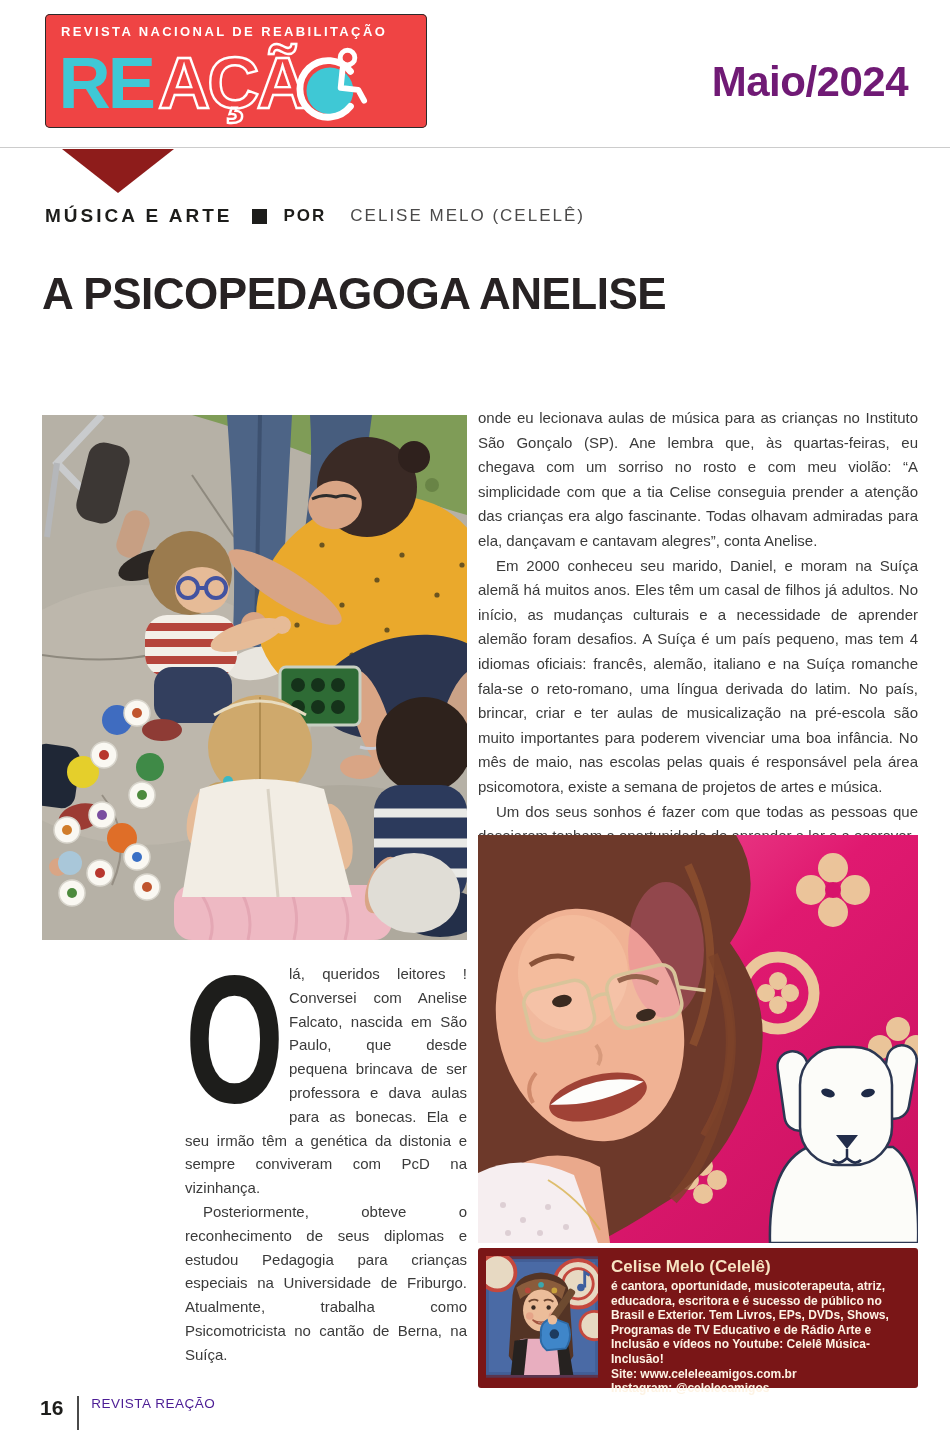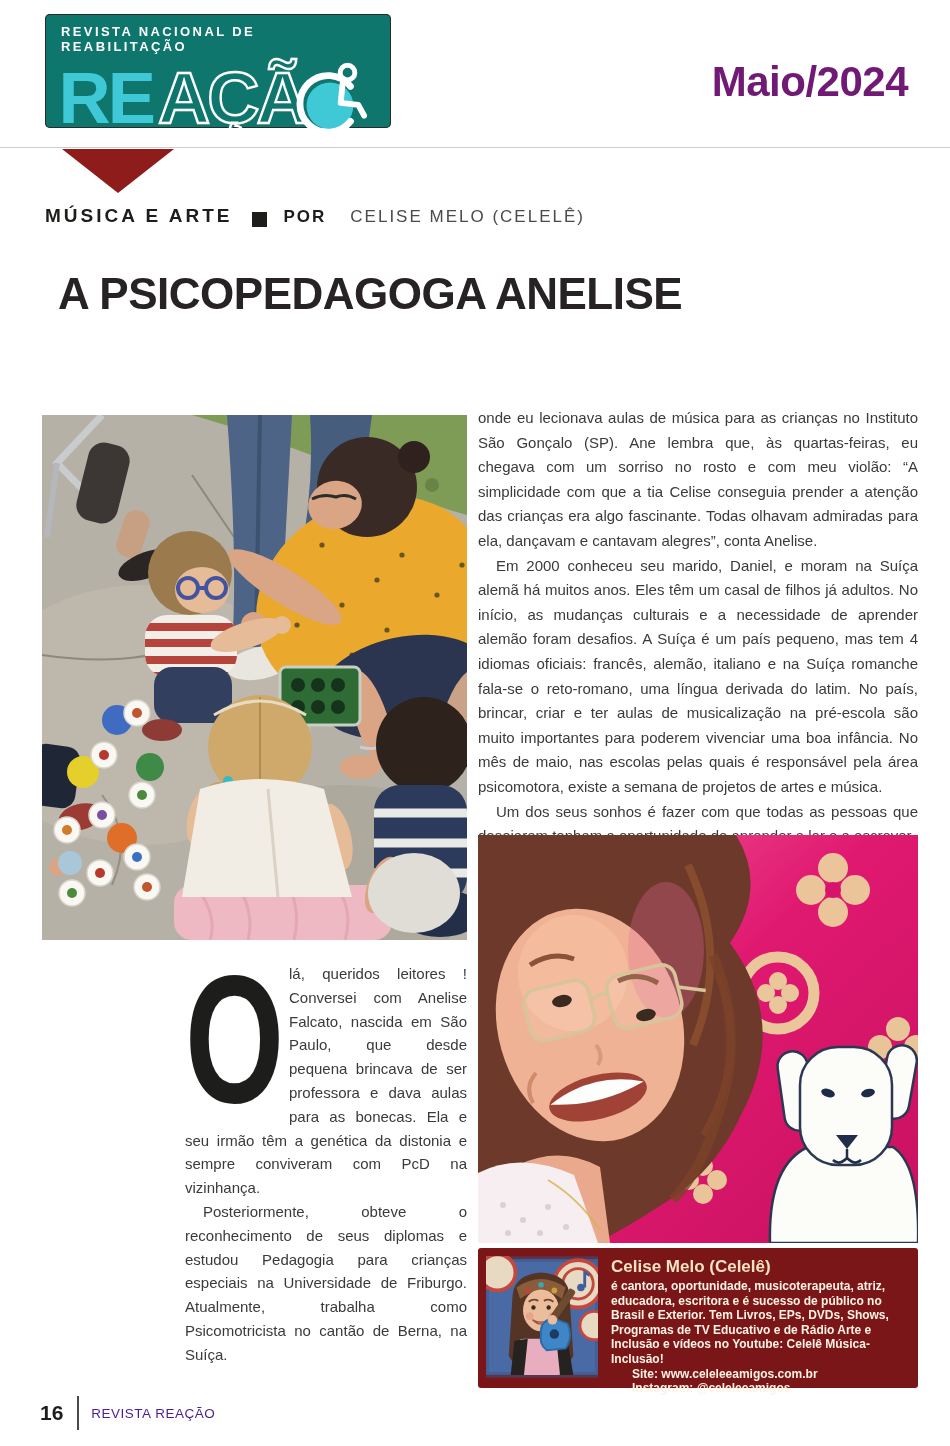--- a/index.html
+++ b/index.html
@@ -1,41 +1,41 @@
 <!DOCTYPE html>
 <html><head>
 <meta charset="utf-8">
 <style>
   * { margin:0; padding:0; box-sizing:border-box; }
   html,body { background:#ffffff; }
   body { font-family:"Liberation Sans", sans-serif; }
   #page { position:relative; width:950px; height:1446px; background:#fff; overflow:hidden; margin:0 auto; }
 
   
-  .masthead-box { position:absolute; left:45px; top:14px; width:346px; height:114px;
-    background:#0f766e; border-radius:5px; padding:10px 16px 0 16px; box-shadow:0 0 0 1px #2a2a2a inset; }
+  .masthead-box { position:absolute; left:45px; top:14px; width:382px; height:114px;
+    background:#ef4444; border-radius:5px; padding:10px 16px 0 16px; box-shadow:0 0 0 1px #2a2a2a inset; }
   .masthead-tagline { color:#ffffff; font-size:13px; font-weight:bold; letter-spacing:2.4px; }
   .logo-svg { display:block; margin:3px 0 0 -4px; }
   .issue-date { position:absolute; right:42px; top:58px; font-size:42px; font-weight:bold;
     color:#701a75; letter-spacing:-0.5px; }
 
   .top-rule { position:absolute; left:0; top:147px; width:950px; height:1px; background:#cccccc; }
   .red-triangle { position:absolute; left:62px; top:149px; width:0; height:0;
     border-left:56px solid transparent; border-right:56px solid transparent; border-top:44px solid #8e1c1b; }
 
   
-  .section-row { position:absolute; left:45px; top:205px; display:flex; align-items:flex-end; }
+  .section-row { position:absolute; left:45px; top:205px; display:flex; align-items:center; }
   .section-name { font-size:19px; font-weight:bold; letter-spacing:3px; color:#1d1d1b; }
   .section-bullet { width:15px; height:15px; background:#1d1d1b; margin:0 16px 0 20px; }
   .byline-prefix { font-size:17px; font-weight:bold; letter-spacing:2px; color:#1d1d1b; margin-right:24px; }
   .byline-author { font-size:17px; letter-spacing:2px; color:#4b4a4a; }
 
   
   .headline { position:absolute; left:42px; top:262px; width:890px; font-size:44px;
-    font-weight:bold; line-height:64px; color:#272223; letter-spacing:-0.5px;margin-left:16px; }
+    font-weight:bold; line-height:64px; color:#272223; letter-spacing:-0.5px; }
 
   
   .photo-children { position:absolute; left:42px; top:415px; width:425px; height:525px; }
   .right-col { position:absolute; left:478px; top:406px; width:440px; }
   .left-col { position:absolute; left:185px; top:962px; width:282px; }
   .body-par { font-size:15px; line-height:24.6px; color:#3a3a3a; text-align:justify; }
   .left-col .body-par { line-height:23.8px; }
   .indent { text-indent:18px; }
   .dropcap { float:left; width:100px; font-size:182px; line-height:146px; font-weight:bold;
     color:#1d1d1b; transform:scaleX(0.70); transform-origin:left top; margin:4px 4px 0 0; }
@@ -43,24 +43,24 @@
 
   .photo-selfie { position:absolute; left:478px; top:835px; width:440px; height:408px; }
 
   
   .infobox { position:absolute; left:478px; top:1248px; width:440px; height:140px;
     background:#7a1617; border-radius:3px; padding:8px; display:flex; }
   .infobox-photo { flex:0 0 112px; width:112px; height:122px; }
   .infobox-text { flex:1; padding-left:13px; padding-top:1px; }
   .infobox-title { font-size:17px; font-weight:bold; color:#f7e3c2; margin-bottom:2px; }
   .infobox-body { font-size:12px; font-weight:bold; line-height:14.6px; color:#fdf3e4; }
-  .infobox-line { font-size:12px; font-weight:bold; line-height:14.6px; color:#fdf3e4;margin-left:21px; }
-
-  
-  .footer { position:absolute; left:40px; top:1396px; display:flex; align-items:center; }
+  .infobox-line { font-size:12px; font-weight:bold; line-height:14.6px; color:#fdf3e4; }
+
+  
+  .footer { position:absolute; left:40px; top:1396px; display:flex; }
   .page-number { font-size:21px; font-weight:bold; color:#1d1d1b; }
   .footer-divider { width:2px; height:34px; background:#4a4a4a; margin:0 12px 0 14px; }
   .footer-label { font-size:13.5px; letter-spacing:0.5px; color:#4c1d95; }
 </style>
 </head>
 <body>
 
 <div id="page">
 
   <div class="masthead-box">

